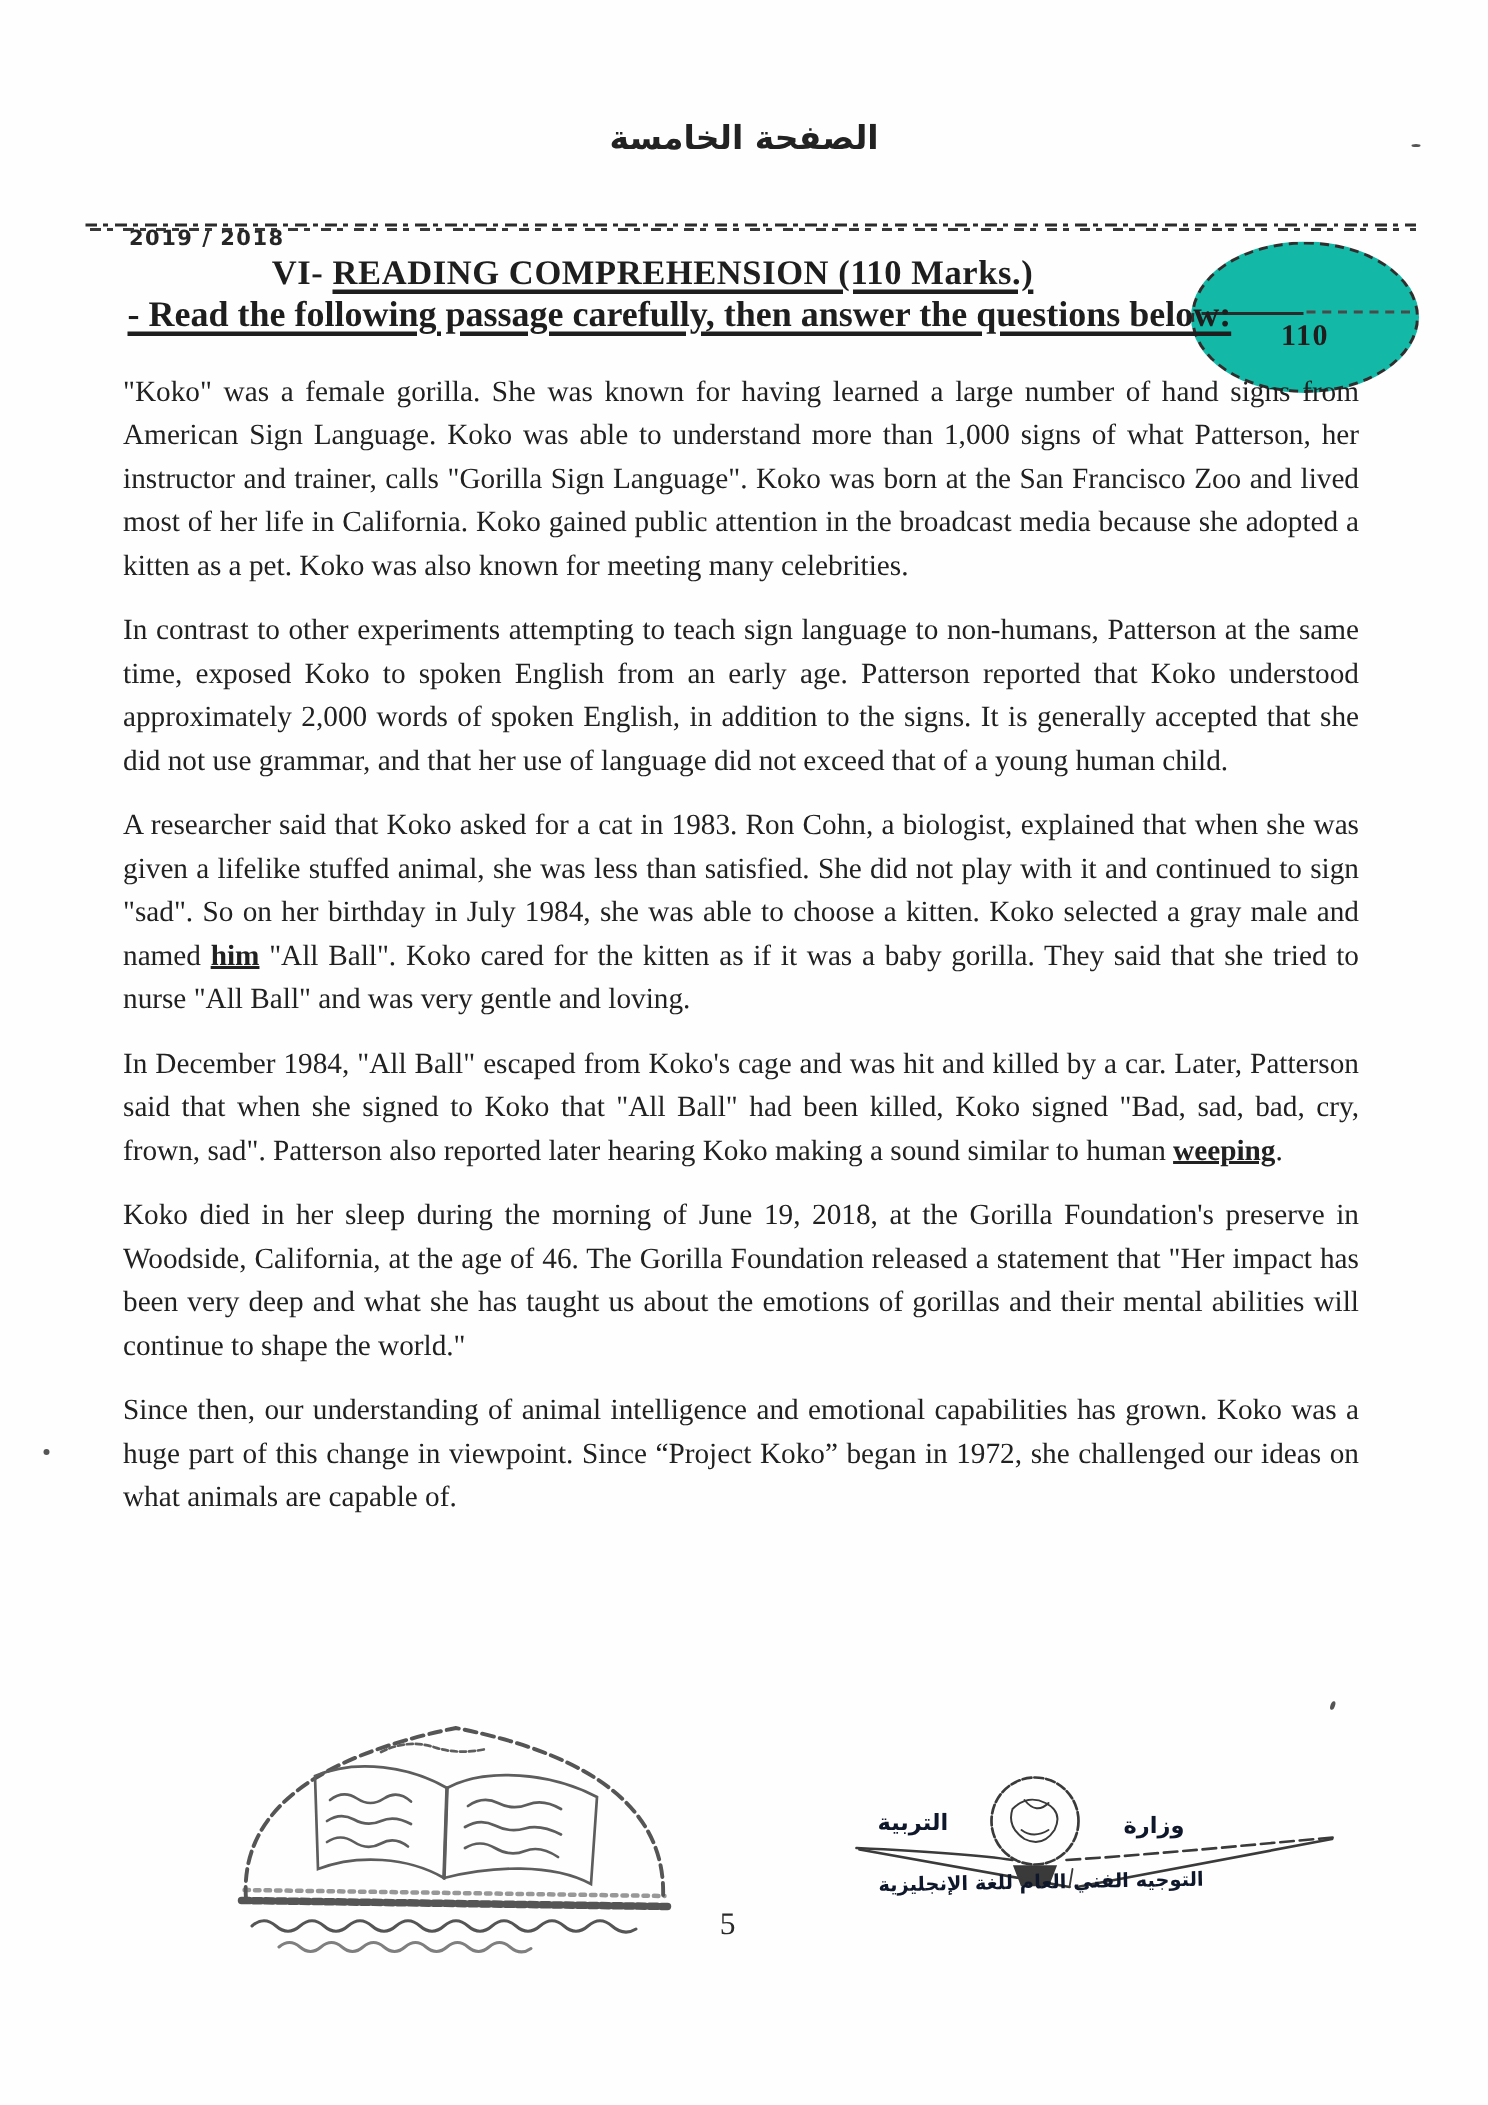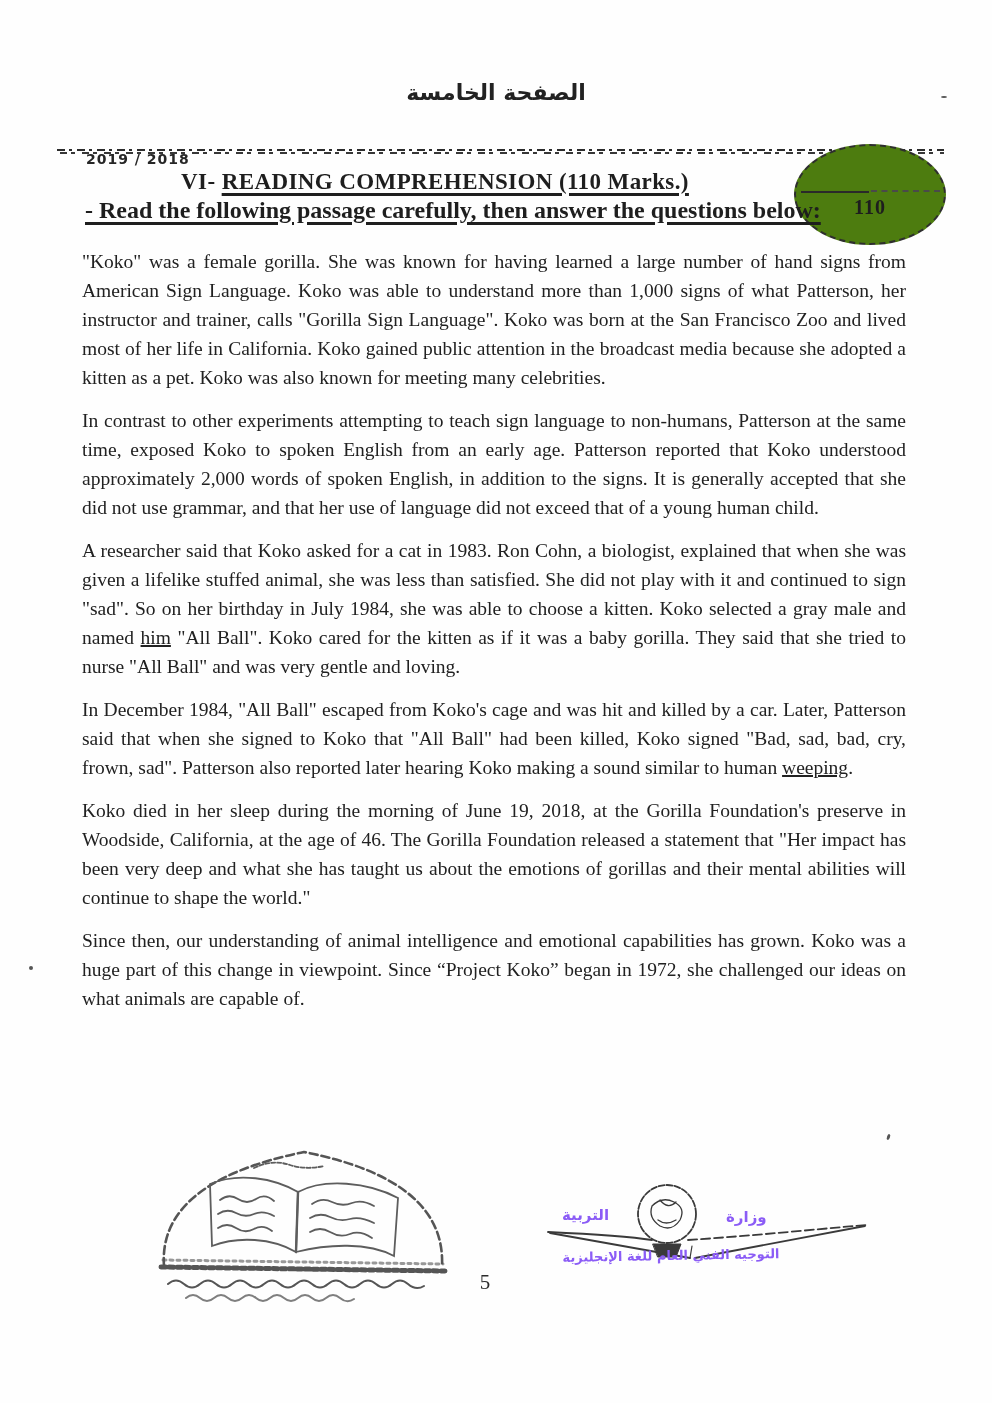--- a/index.html
+++ b/index.html
@@ -68,25 +68,25 @@
     font-size: 24px;
     font-weight: bold;
     text-decoration: underline;
     text-decoration-thickness: 2.5px;
     text-underline-offset: 4px;
     white-space: nowrap;
   }
   
   .marks-ellipse {
     position: absolute;
-    top: 144px; left: 794px;
+    top: 161px; left: 794px;
     width: 148px; height: 97px;
     border: 2px dashed #2e2e2e;
     border-radius: 50%;
-    background: #4d7c0f;
+    background: #14b8a6;
   }
   .ellipse-line-solid {
     position: absolute; top: 45px; left: 5px; width: 68px; height: 2px;
     background: #2a2a2a;
   }
   .ellipse-line-dashed {
     position: absolute; top: 44px; left: 75px; right: 4px; height: 0;
     border-top: 2px dashed #4a4a4a;
   }
   .ellipse-value {
@@ -99,34 +99,34 @@
   
   .passage {
     position: absolute;
     top: 247px; left: 82px; width: 824px;
     font-size: 19.5px;
     line-height: 29px;
     text-align: justify;
     color: #212121;
   }
   .passage p { margin: 0 0 14px 0; }
-  .emph { font-weight: normal; text-decoration: underline; text-decoration-thickness: 2px; }
+  .emph { font-weight: bold; text-decoration: underline; text-decoration-thickness: 2px; }
   
   .stamp-school {
     position: absolute;
     top: 1138px; left: 146px;
     width: 322px; height: 172px;
     opacity: .88;
   }
   .stamp-ministry {
     position: absolute;
-    top: 1184px; left: 540px;
+    top: 1184px; left: 563px;
     width: 334px; height: 100px;
     font-family: "DejaVu Sans", sans-serif;
-    color: #8b5cf6;
+    color: #0f172a;
   }
   .stamp-ministry svg { position: absolute; top: 0; left: 0; }
   .ministry-word-left {
     position: absolute; top: 22px; left: 22px;
     font-size: 15px; font-weight: bold; direction: rtl;
   }
   .ministry-word-right {
     position: absolute; top: 24px; left: 186px;
     font-size: 15px; font-weight: bold; direction: rtl;
   }

